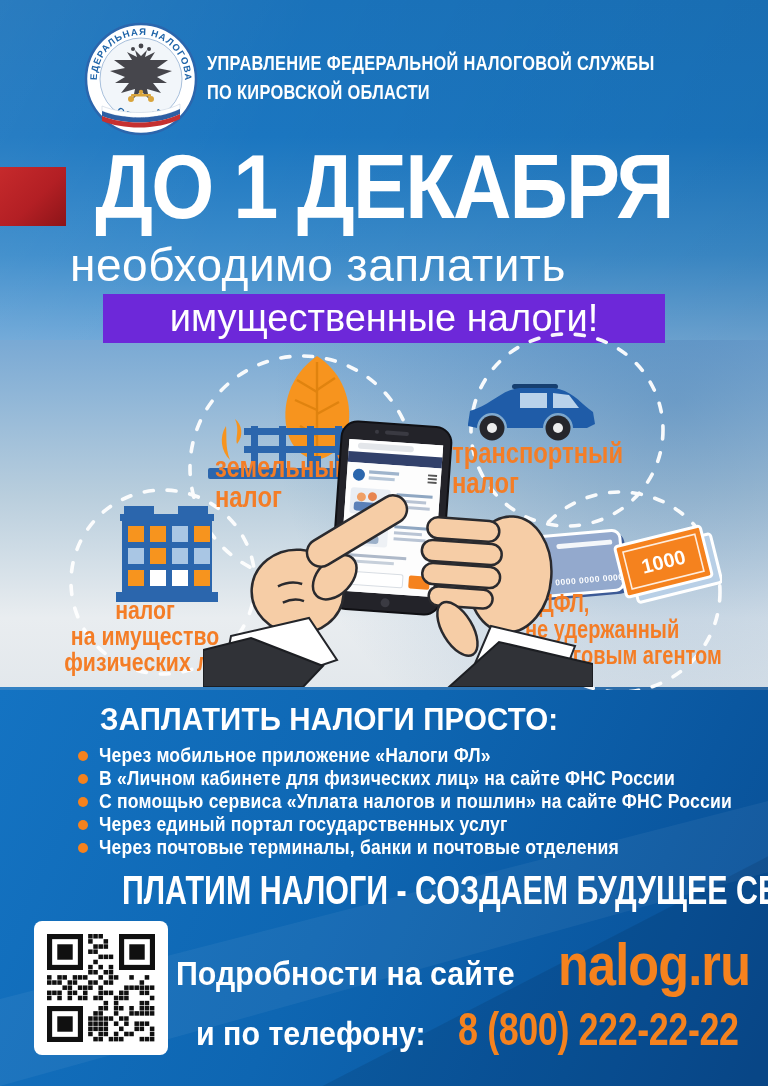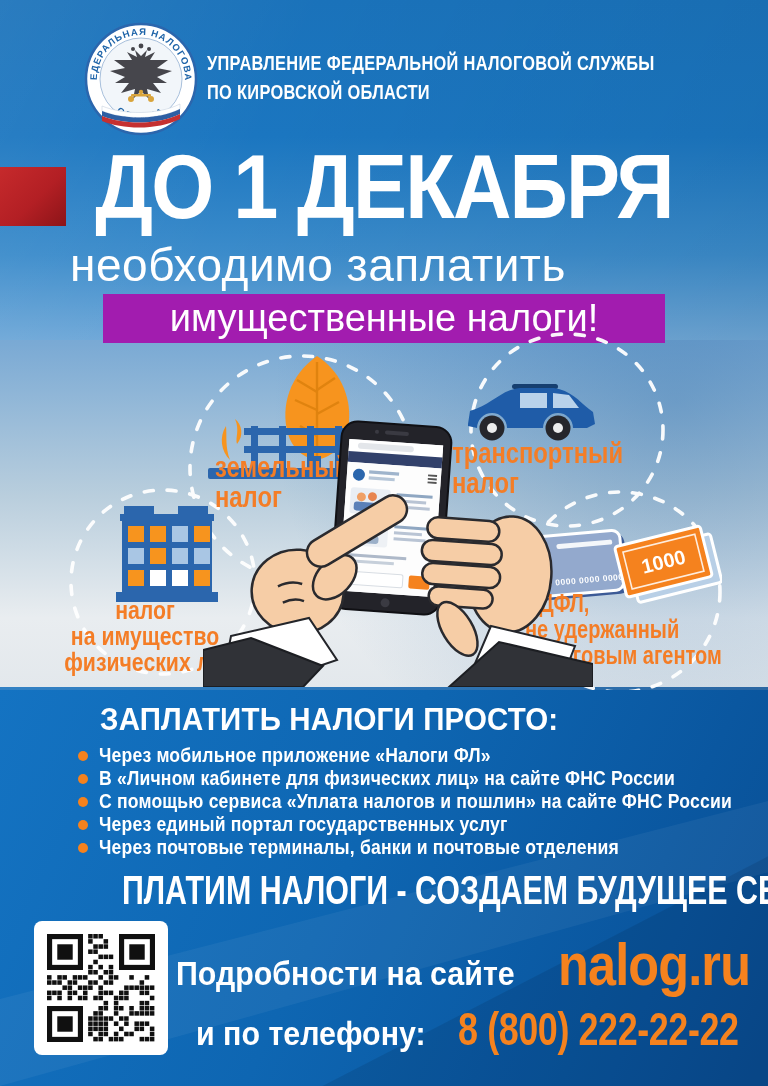--- a/index.html
+++ b/index.html
@@ -54,21 +54,21 @@
     position:absolute; left:0; top:142px; width:768px; text-align:center;
     color:#fff; font-size:90px; font-weight:800; letter-spacing:-2px;
     line-height:1.0; transform:scaleX(0.9); white-space:nowrap;
   }
   .subtitle {
     position:absolute; left:0; top:238px; width:636px; text-align:center;
     color:#fff; font-size:46px; font-weight:400; letter-spacing:0.5px;
   }
   .badge {
     position:absolute; left:103px; top:294px; width:562px; height:49px;
-    background:#a21caf; color:#fff; font-size:38px; font-weight:400;
+    background:#6d28d9; color:#fff; font-size:38px; font-weight:400;
     text-align:center; line-height:49px; white-space:nowrap;
   }
   
   .circles { position:absolute; left:0; top:330px; width:768px; height:360px; z-index:1; }
   .icon { position:absolute; z-index:2; }
   .tax-label {
     position:absolute; z-index:3; color:#f47d26; font-weight:700; white-space:nowrap;
   }
   .tax-label.big { font-size:29px; line-height:30px; transform:scaleX(0.82); transform-origin:left top; }
   .tax-label.small { font-size:25px; line-height:26px; transform:scaleX(0.8); transform-origin:left top; }

